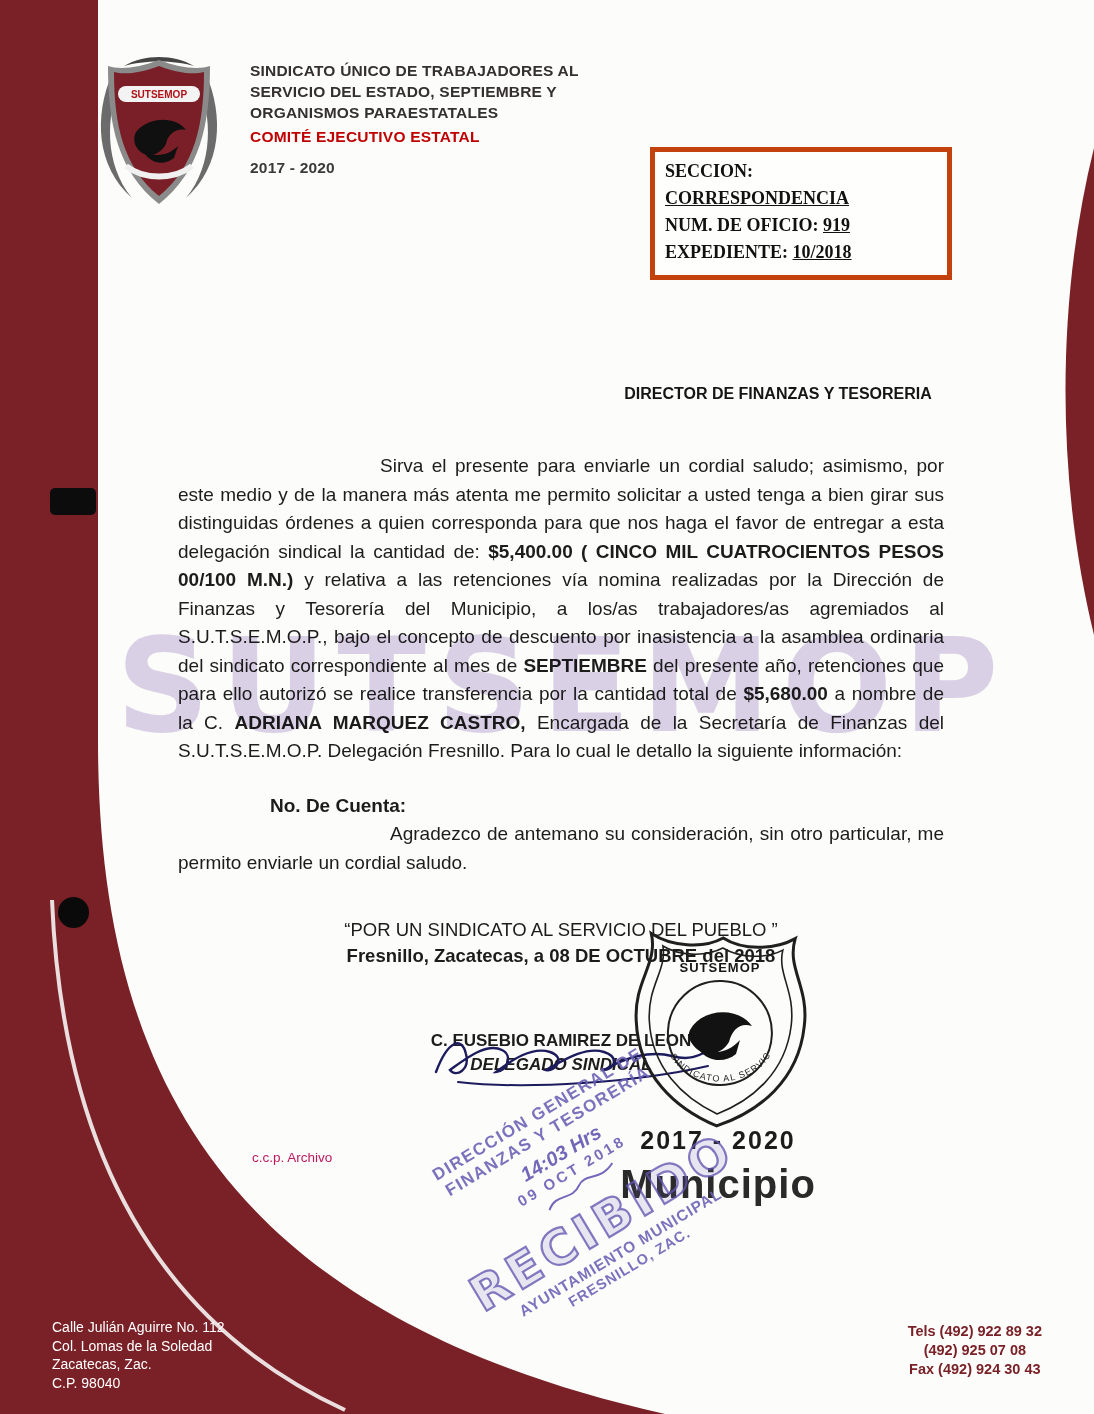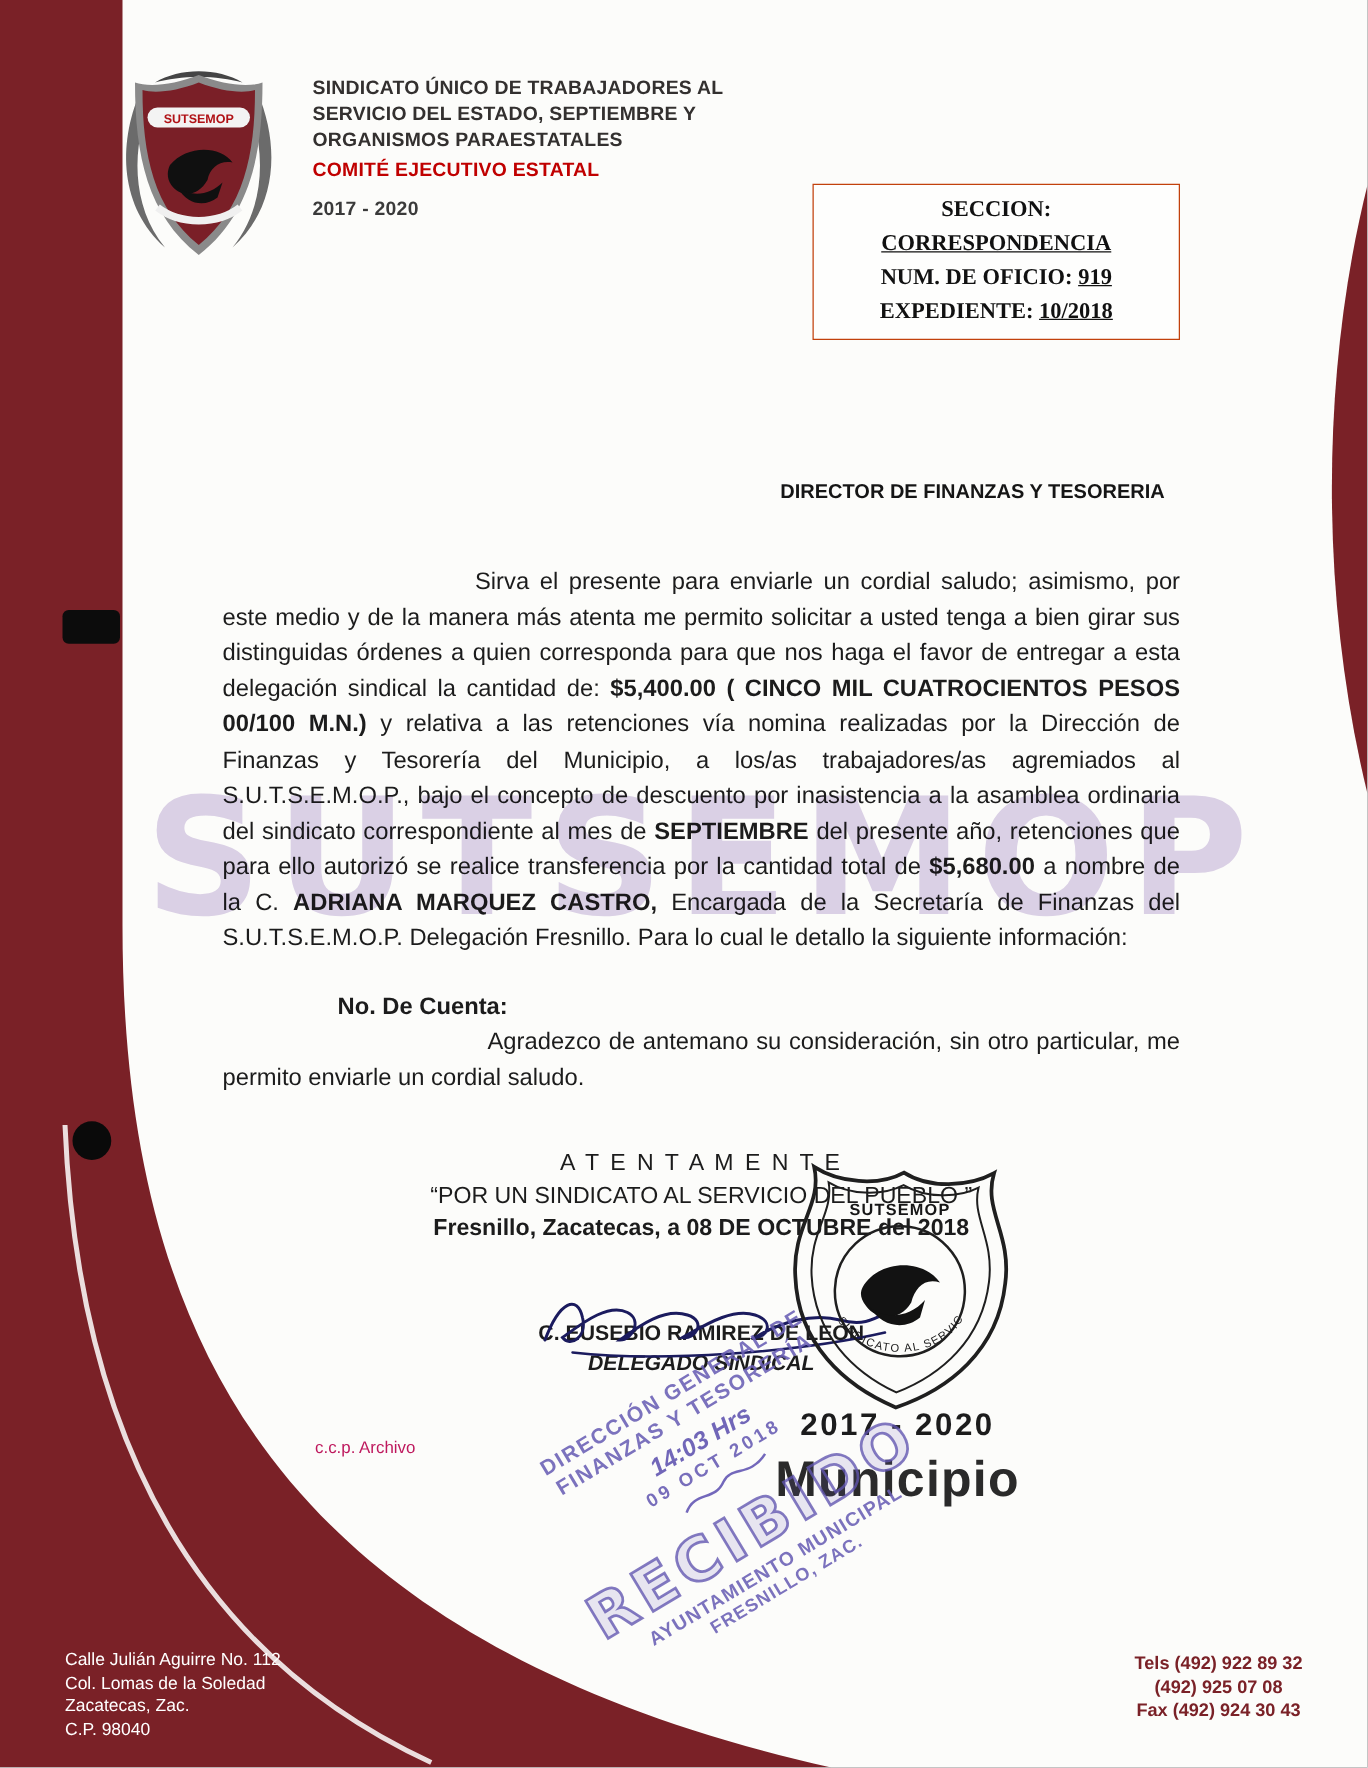--- a/index.html
+++ b/index.html
@@ -17,22 +17,22 @@
     mix-blend-mode:multiply;white-space:nowrap;
   }
   
   .logo{position:absolute;left:84px;top:46px;z-index:2;}
   .header-block{position:absolute;left:250px;top:60px;z-index:2;
     font-weight:bold;font-size:15.5px;line-height:21px;color:#33302f;letter-spacing:.2px;}
   .header-block .committee{color:#c00000;margin-top:3px;}
   .header-block .period{margin-top:10px;color:#3a3a3a;}
   
   .ref-box{position:absolute;left:650px;top:147px;width:272px;z-index:2;
-    border:1px solid #c2410c;padding:6px 10px 9px;background:rgba(255,255,255,.65);
-    font-family:"Liberation Serif",serif;font-weight:bold;font-size:18px;line-height:27px;color:#111;text-align:center;}
+    border:5px solid #c2410c;padding:6px 10px 9px;background:rgba(255,255,255,.65);
+    font-family:"Liberation Serif",serif;font-weight:bold;font-size:18px;line-height:27px;color:#111;}
   .ref-box .u{text-decoration:underline;}
   .ref-row span{white-space:nowrap;}
   
   .recipient{position:absolute;left:178px;top:272px;z-index:2;font-size:17.5px;line-height:25px;color:#161616;}
   .recipient .name{font-weight:bold;}
   
   .attention{position:absolute;left:608px;top:382px;width:340px;z-index:2;
     font-weight:bold;font-size:16px;line-height:23px;color:#151515;}
   .attention .att2{text-align:center;}
   
@@ -132,21 +132,20 @@
   </div>
 
   <div class="column">
     <p class="p1"><span>Sirva el presente para enviarle un cordial saludo; asimismo, por este medio y de la manera más atenta me permito solicitar a usted tenga a bien girar sus distinguidas órdenes a quien corresponda para que nos haga el favor de entregar a esta delegación sindical la cantidad de: </span><span class="b">$5,400.00 ( CINCO MIL CUATROCIENTOS PESOS 00/100 M.N.)</span><span> y relativa a las retenciones vía nomina realizadas por la Dirección de Finanzas y Tesorería del Municipio, a los/as trabajadores/as agremiados al S.U.T.S.E.M.O.P., bajo el concepto de descuento por inasistencia a la asamblea ordinaria del sindicato correspondiente al mes de </span><span class="b">SEPTIEMBRE</span><span> del presente año, retenciones que para ello autorizó se realice transferencia por la cantidad total de </span><span class="bu">$5,680.00</span><span> a nombre de la C. </span><span class="b">ADRIANA MARQUEZ CASTRO,</span><span> Encargada de la Secretaría de Finanzas del S.U.T.S.E.M.O.P.  Delegación Fresnillo. Para lo cual le detallo la siguiente información:</span></p>
 
     <div class="account">No. De Cuenta:</div>
 
     <p class="p2">Agradezco de antemano su consideración, sin otro particular, me permito enviarle un cordial saludo.</p>
 
     <div class="closing">
-      <div class="atentamente">A T E N T A M E N T E</div>
       <div class="slogan">“POR UN SINDICATO AL SERVICIO DEL PUEBLO ”</div>
       <div class="dateline">Fresnillo, Zacatecas, a  08 DE OCTUBRE del 2018</div>
       <div class="signer">C. EUSEBIO RAMIREZ DE LEON</div>
       <div class="signer-title">DELEGADO SINDICAL</div>
     </div>
   </div>
 
   <svg class="signature-svg" width="300" height="72" viewBox="0 0 300 72">
     <path d="M8,52 C20,20 34,16 38,34 C42,50 28,58 22,50 C36,40 58,22 74,30 C86,36 78,52 68,52 C84,40 104,26 122,32 C138,37 128,52 118,50 C136,40 158,26 176,32 C192,37 186,50 176,50 C196,38 222,30 244,36 C262,41 270,36 286,28" stroke="#1b1b5e" stroke-width="2.4" fill="none" stroke-linecap="round"></path>
     <path d="M30,62 C100,70 210,62 280,46" stroke="#1b1b5e" stroke-width="2" fill="none" stroke-linecap="round"></path>

